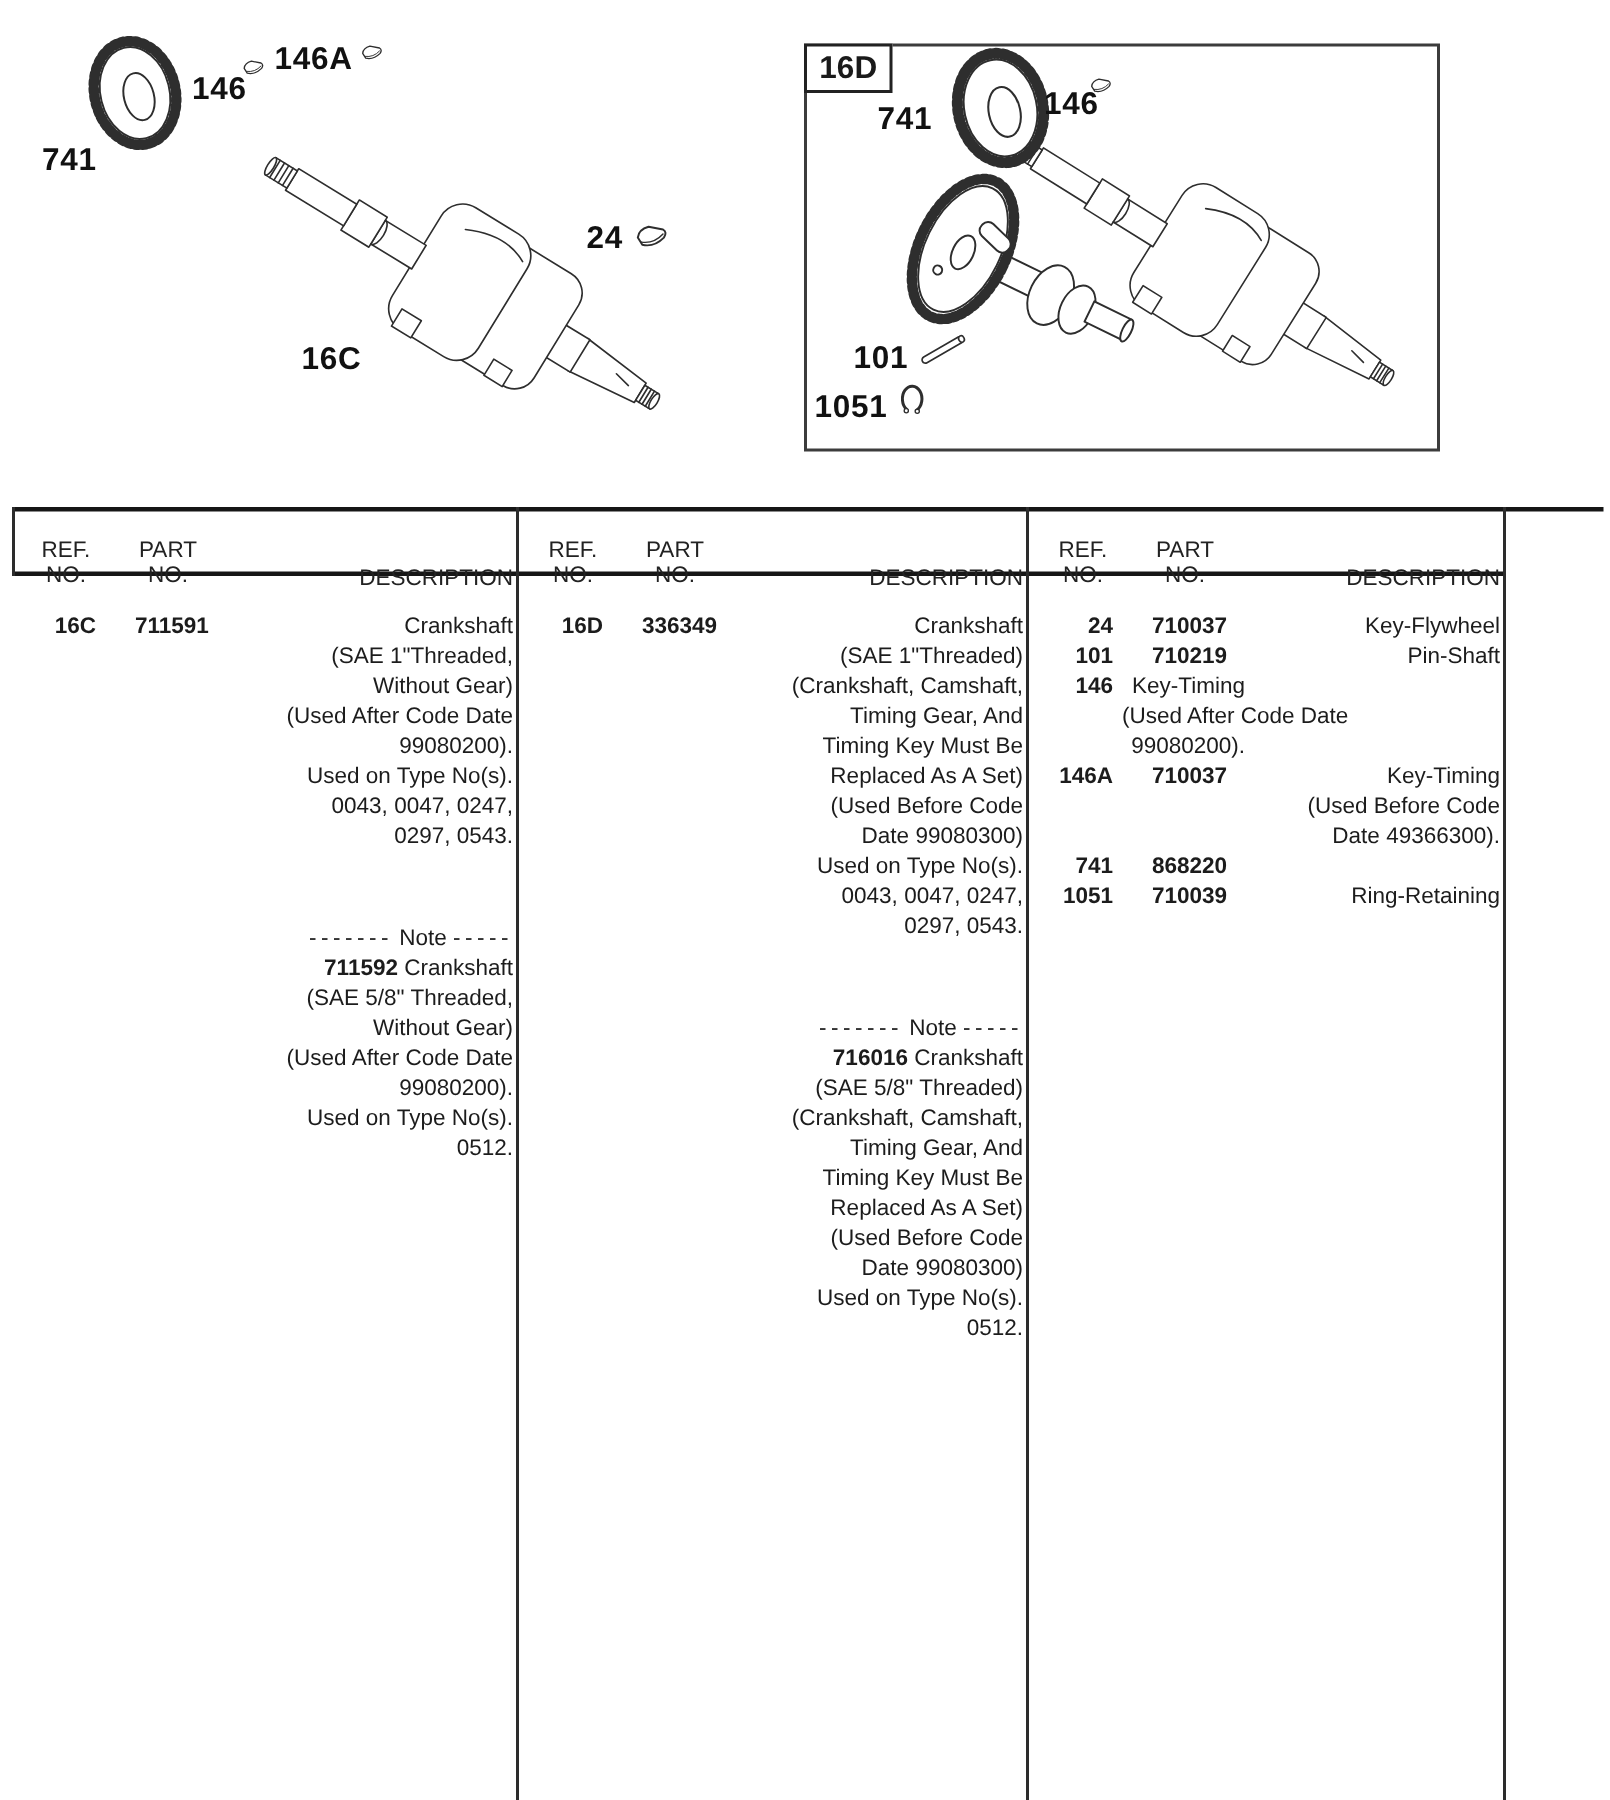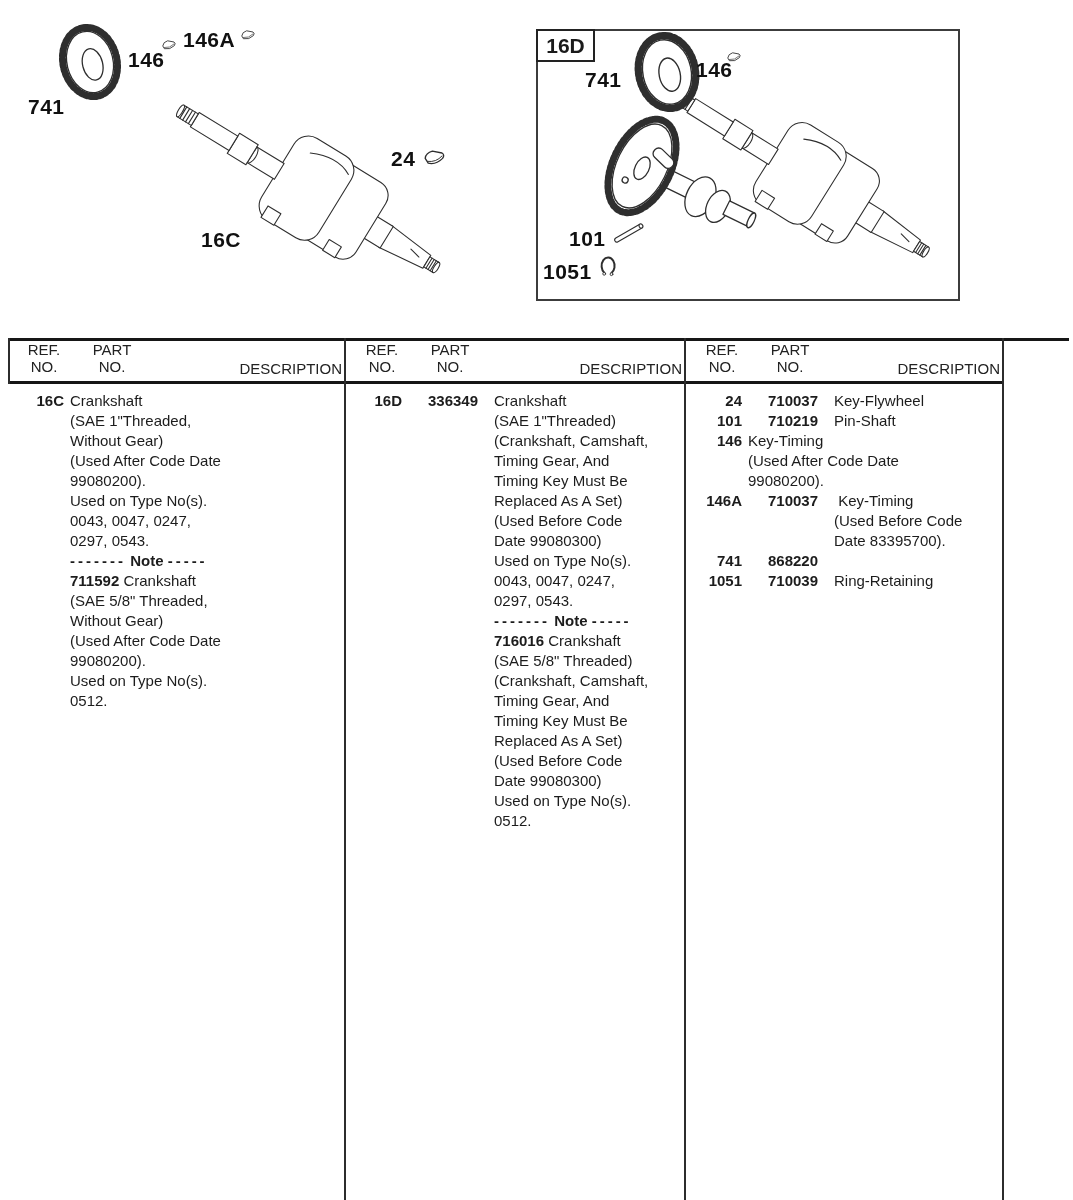--- a/index.html
+++ b/index.html
@@ -16,33 +16,33 @@
   #rule-top{left:8px;top:338px;width:1061px;height:3px;}
   #rule-head{left:8px;top:381px;width:996px;height:3px;}
   .vrule{width:2px;top:338px;height:862px;background:#2c2c2c;}
   #v-left{left:8px;height:46px;}
   #v-1{left:344px;} #v-2{left:684px;} #v-right{left:1002px;}
   
   .tcol{position:absolute;top:341px;}
   #tcol-0{left:8px;width:334px;}
   #tcol-1{left:346px;width:336px;}
   #tcol-2{left:686px;width:314px;}
-  .col-head{display:grid;grid-template-columns:58px 86px 1fr;padding-top:0;height:36px;
+  .col-head{display:grid;grid-template-columns:58px 86px 1fr;padding-top:17px;height:36px;
             font-size:15px;line-height:17px;color:#222;}
   .hd-ref{text-align:center;padding-left:14px;}
   .hd-part{text-align:center;padding-left:6px;}
   .hd-desc{text-align:right;align-self:end;}
   .col-body{padding-top:14px;}
   .row{display:grid;grid-template-columns:58px 86px 1fr;font-size:15px;line-height:20px;color:#1c1c1c;}
   .c-ref{text-align:right;font-weight:bold;padding-right:2px;}
   .c-part{font-weight:bold;padding-left:24px;}
-  .c-desc{padding-left:4px;}
+  .c-desc{padding-left:4px;text-align:right;}
   .ln{white-space:pre;}
   .ln b{font-weight:bold;}
-  .note-ln{font-weight:bold;}
+  .note-ln{font-weight:normal;margin-top:48px;}
   .dash{letter-spacing:3px;}
 </style>
 </head>
 <body>
 
 <div class="screen">
 
   <svg id="diagram-svg" viewBox="0 0 1073 335" fill="none" stroke-linejoin="round" stroke-linecap="round">
     <defs>
       <g id="g-crank" stroke="#2e2e2e" stroke-width="1.3">
@@ -133,20 +133,21 @@
 
   <div class="tcol" id="tcol-0">
     <div class="col-head">
       <div class="hd-ref"><span>REF.</span><br><span>NO.</span></div>
       <div class="hd-part"><span>PART</span><br><span>NO.</span></div>
       <div class="hd-desc">DESCRIPTION</div>
     </div>
     <div class="col-body">
         <div class="row">
           <div class="c-ref">16C</div>
+          <div class="c-part">711591</div>
           <div class="c-desc">
             <div class="ln">Crankshaft</div>
             <div class="ln">(SAE 1"Threaded,</div>
             <div class="ln">Without Gear)</div>
             <div class="ln">(Used After Code Date</div>
             <div class="ln">99080200).</div>
             <div class="ln">Used on Type No(s).</div>
             <div class="ln">0043, 0047, 0247,</div>
             <div class="ln">0297, 0543.</div>
             <div class="ln note-ln"><span class="dash">-------</span> Note <span class="dash">-----</span></div>
@@ -226,21 +227,21 @@
             <div class="ln">(Used After Code Date</div>
             <div class="ln">99080200).</div>
           </div>
         </div>
         <div class="row">
           <div class="c-ref">146A</div>
           <div class="c-part">710037</div>
           <div class="c-desc">
             <div class="ln"> Key-Timing</div>
             <div class="ln">(Used Before Code</div>
-            <div class="ln">Date 83395700).</div>
+            <div class="ln">Date 49366300).</div>
           </div>
         </div>
         <div class="row">
           <div class="c-ref">741</div>
           <div class="c-part">868220</div>
         </div>
         <div class="row">
           <div class="c-ref">1051</div>
           <div class="c-part">710039</div>
           <div class="c-desc">

